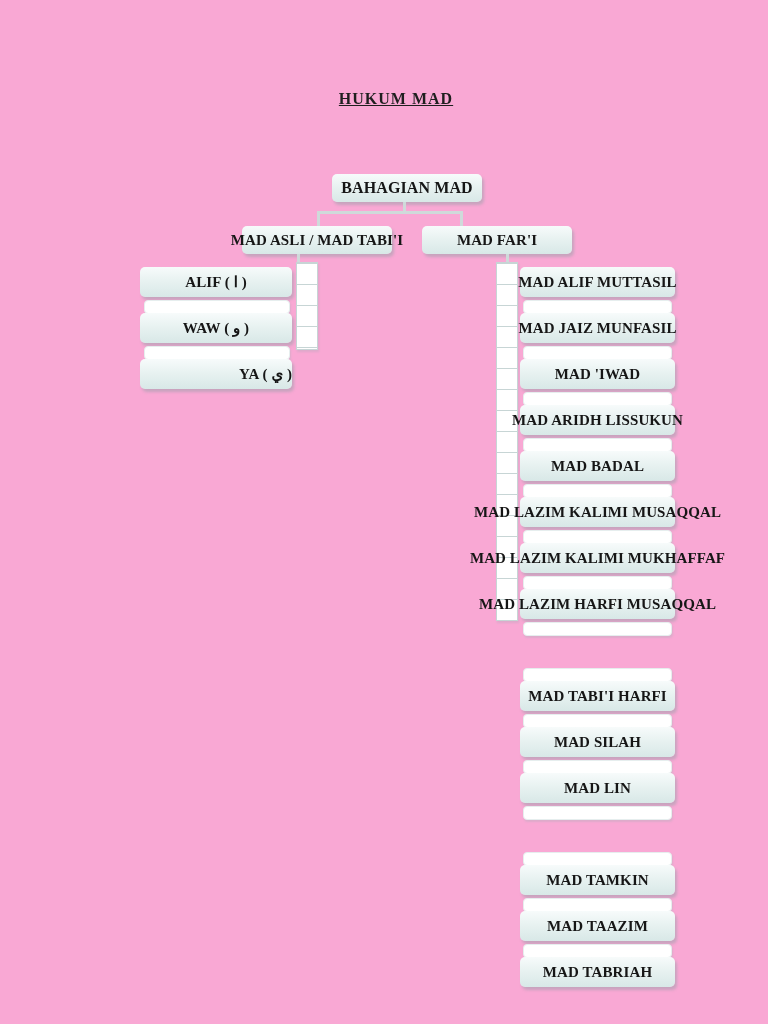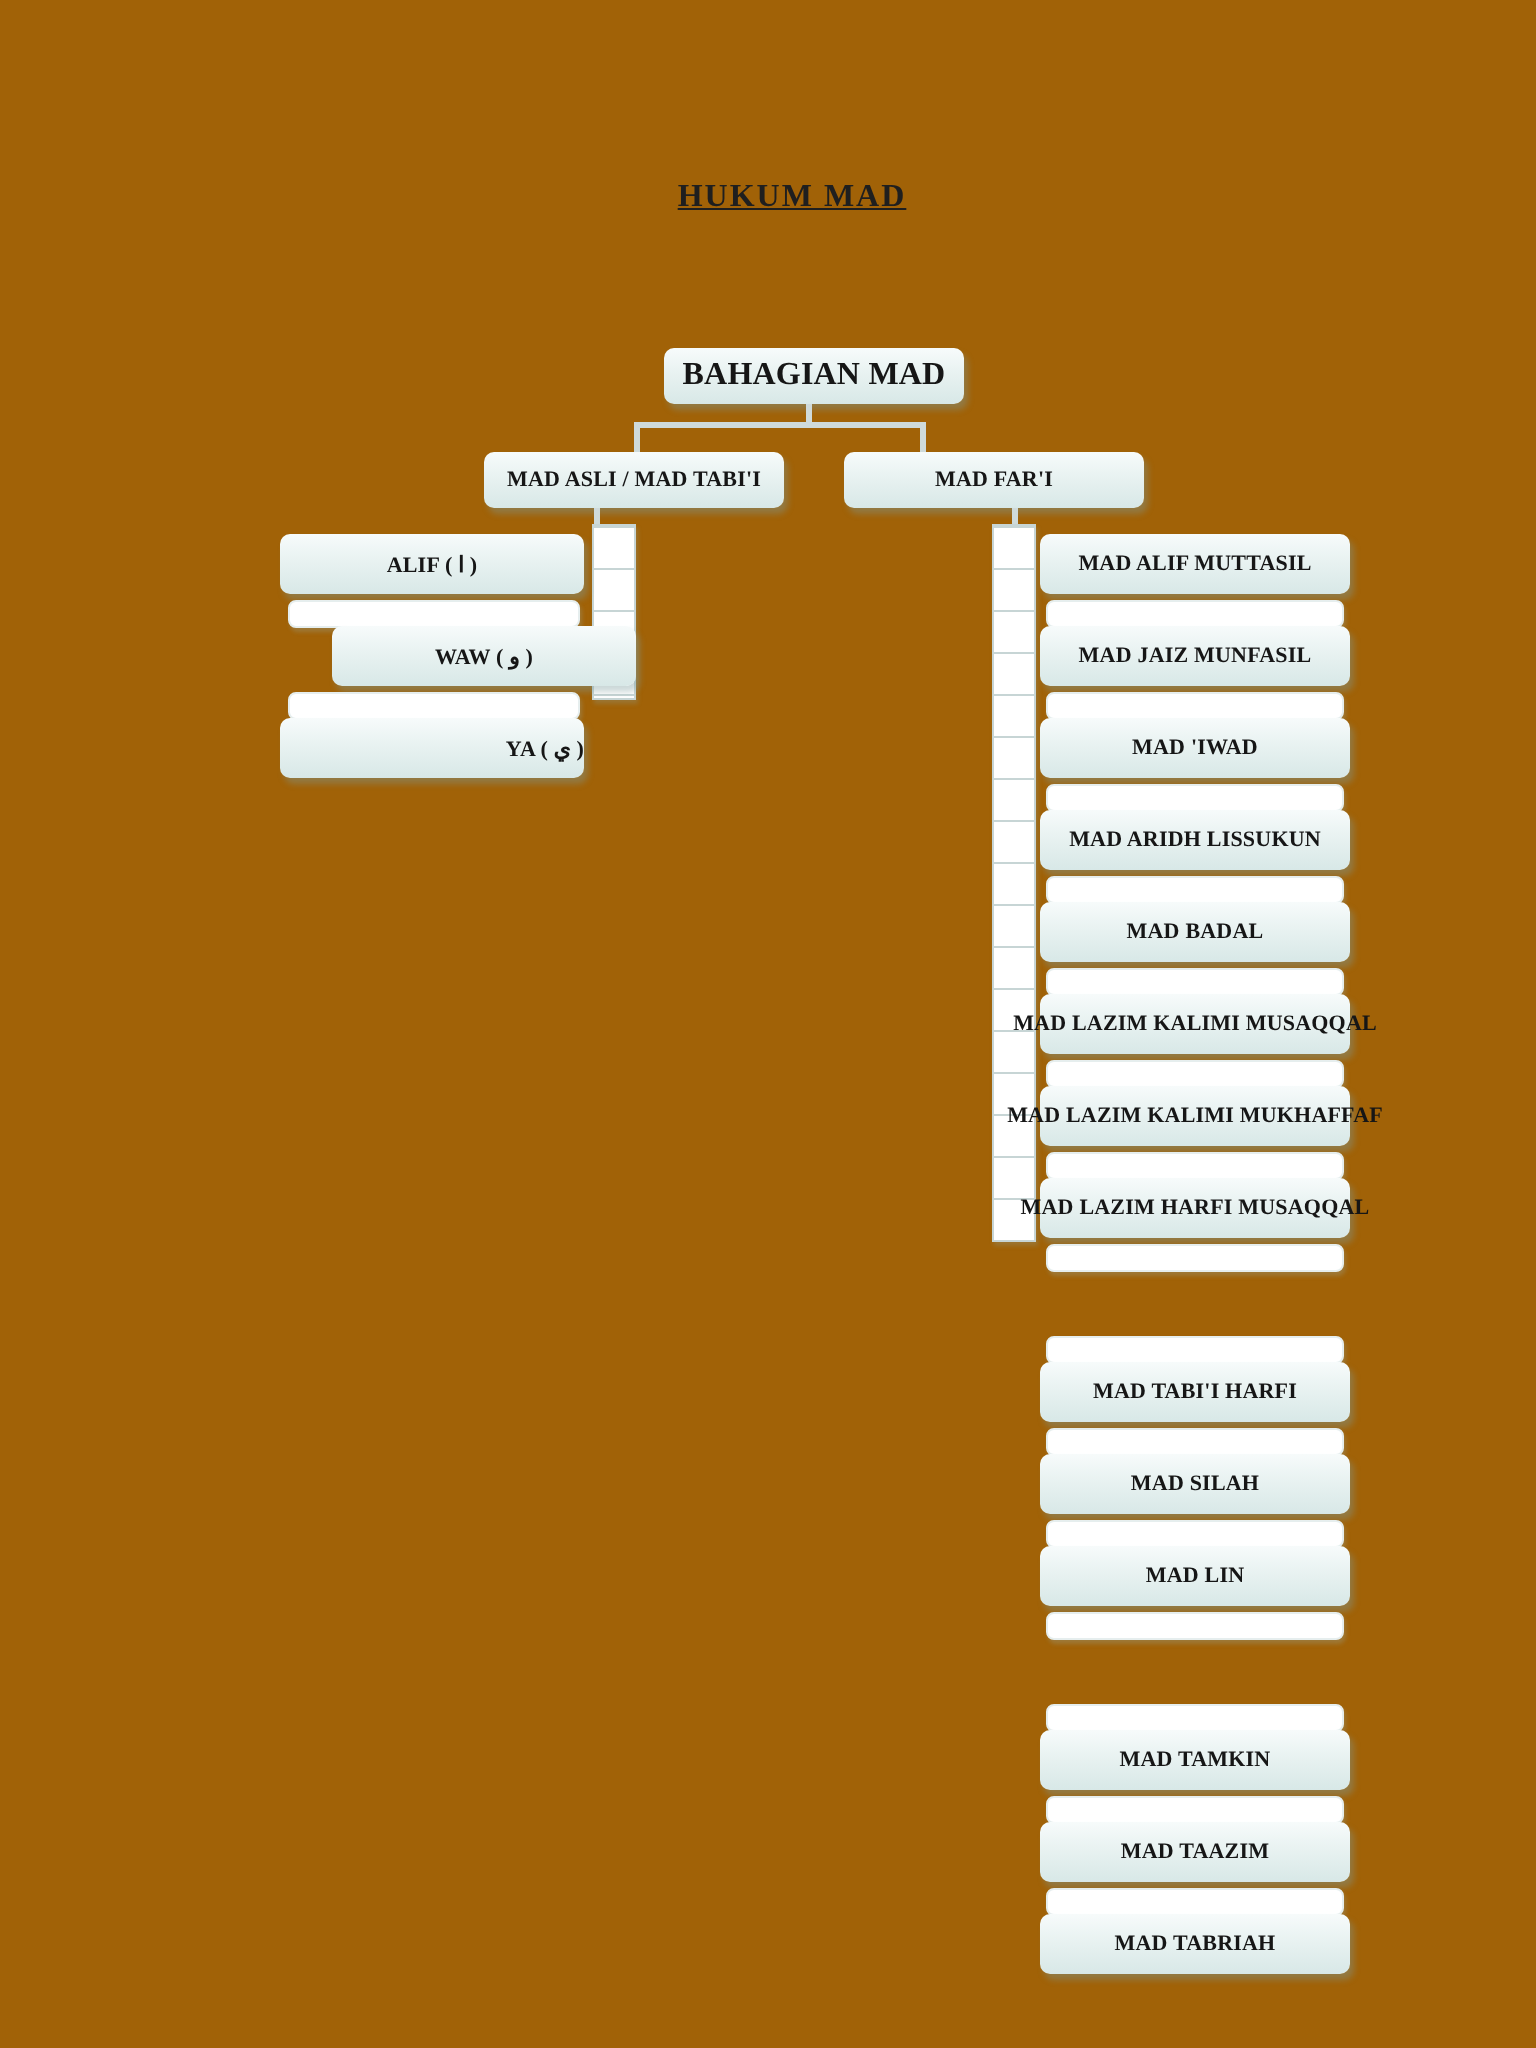--- a/index.html
+++ b/index.html
@@ -3,34 +3,34 @@
 <meta charset="utf-8">
 <style>
   html,body{margin:0;padding:0;}
   body{
     width:768px;height:1024px;
     background:#ffffff;
     font-family:"Liberation Serif", serif;
     position:relative;
     overflow:hidden;
   }
-  .page{position:absolute;left:0;top:0;width:768px;height:1024px;background:#a16207;}
+  .page{position:absolute;left:0;top:0;width:768px;height:1024px;background:#f9a8d4;}
   .page-title{
     position:absolute;left:0;top:90px;width:768px;
     text-align:center;text-indent:24px;
     font-size:16px;font-weight:bold;letter-spacing:1px;
     color:#1f1f1f;text-decoration:underline;
   }
   .node{
     position:absolute;
     display:flex;align-items:center;justify-content:center;
     background:linear-gradient(180deg,#f7fbfb 0%,#e8f2f1 45%,#d8e8e7 100%);
     border-radius:5px;
     box-shadow:2px 3px 3px rgba(125,158,158,0.40);
-    color:#161616;font-weight:bold;font-size:11px;
+    color:#161616;font-weight:bold;font-size:15px;
     white-space:nowrap;letter-spacing:0.1px;
   }
   .node span{display:block;}
   .root-node{left:332px;top:174px;width:150px;height:28px;font-size:16px;}
   .branch-left{left:242px;top:226px;width:150px;height:28px;}
   .branch-right{left:422px;top:226px;width:150px;height:28px;}
   .lnode{left:140px;width:152px;height:30px;}
   .rnode{left:520px;width:155px;height:30px;}
   .conn{position:absolute;background:#cfdada;}
   .ladder{
@@ -75,21 +75,21 @@
   <div class="conn" style="left:297px;top:254px;width:3px;height:8px;"></div>
   <div class="conn" style="left:506px;top:254px;width:3px;height:8px;"></div>
 
   <div class="ladder ladder-left"></div>
   <div class="ladder ladder-right"></div>
 
   <div class="node lnode" style="top:267px;">
     <span>ALIF ( ا )</span>
   </div>
   <div class="lspacer" style="top:300px;"></div>
-  <div class="node lnode" style="top:313px;margin-left:26px;">
+  <div class="node lnode" style="top:313px;">
     <span>WAW ( و )</span>
   </div>
   <div class="lspacer" style="top:346px;"></div>
   <div class="node lnode" style="top:359px;justify-content:flex-end;">
     <span>YA ( ي )</span>
   </div>
 
   <div class="node rnode" style="top:267px;">
     <span>MAD ALIF MUTTASIL</span>
   </div>

